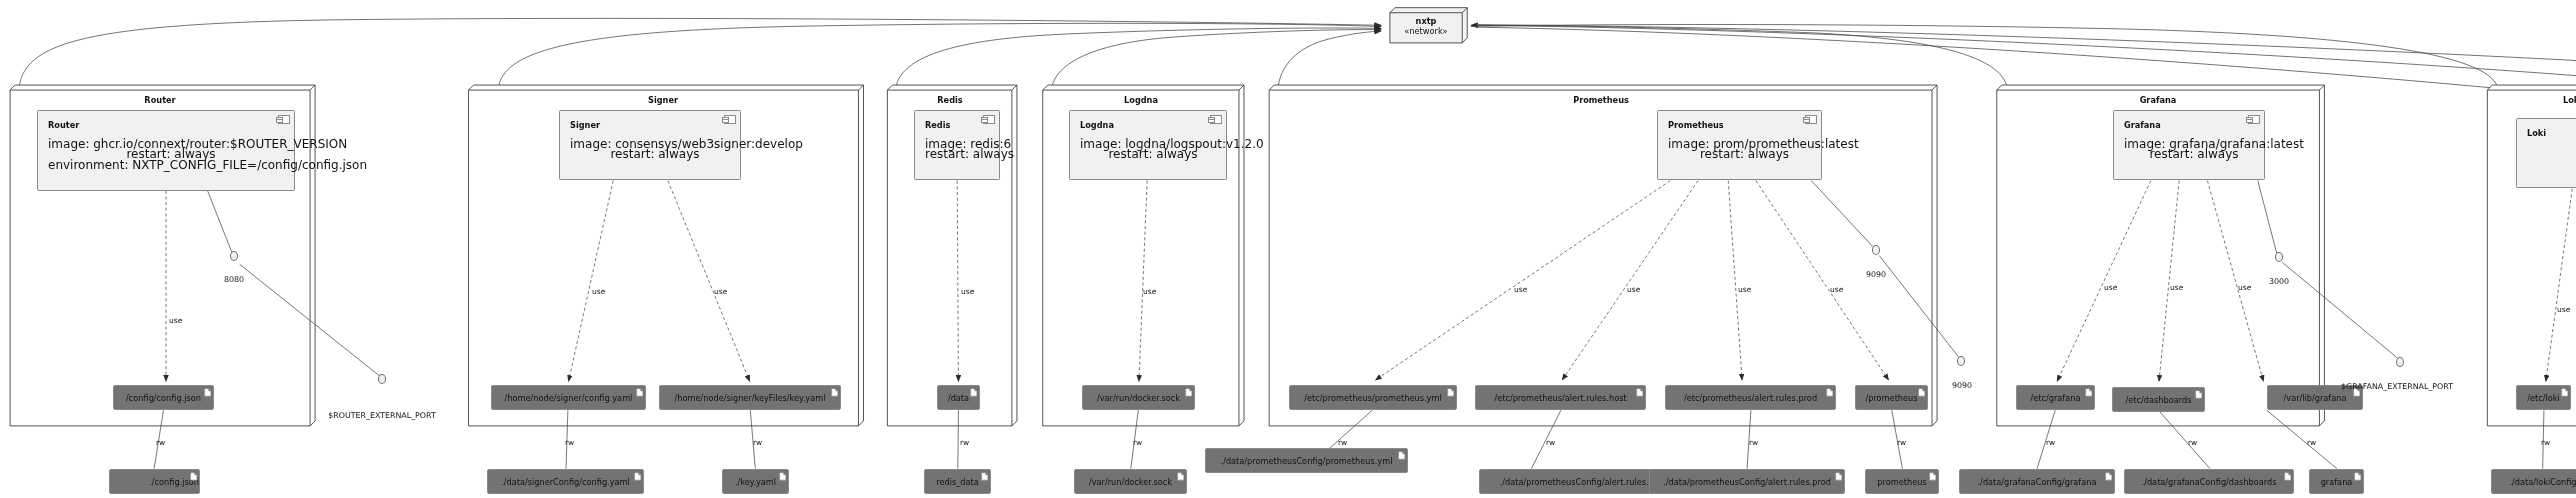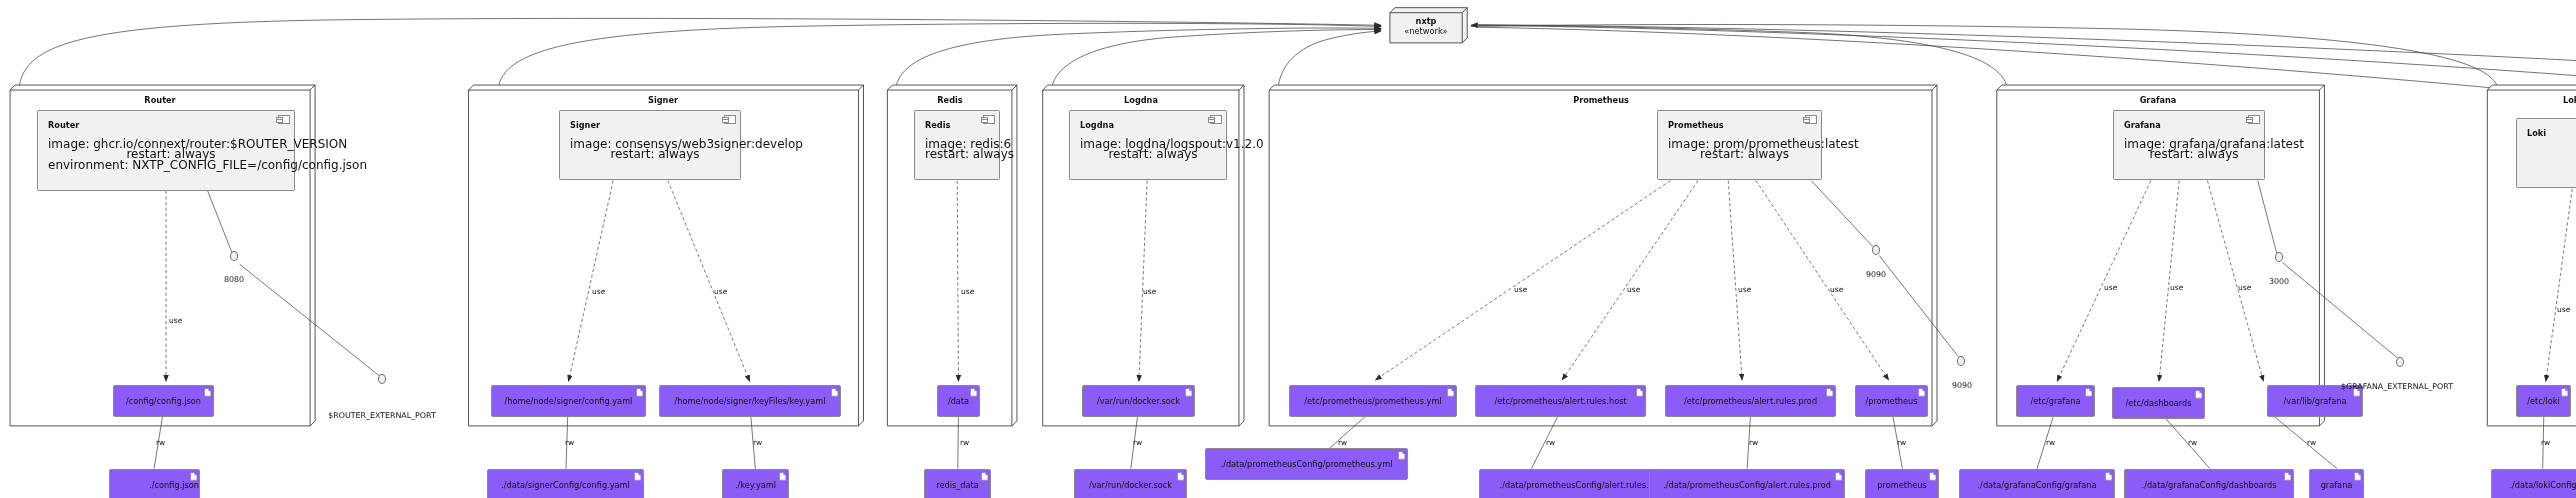--- a/index.html
+++ b/index.html
@@ -7,21 +7,21 @@
          font-family:"DejaVu Sans","Liberation Sans",sans-serif;color:#121212;}
   #wires{position:absolute;left:0;top:0;width:2576px;height:499px;}
   .ntitle{position:absolute;font-size:8.2px;font-weight:bold;white-space:nowrap;transform:translateX(-50%);}
   .ntitle.noc{transform:none;}
   .comp{position:absolute;background:#f1f1f1;border:0.6px solid #8a8a8a;border-radius:1.3px;box-sizing:border-box;padding:8.8px 0 0 10px;}
   .ctitle{font-size:8.2px;font-weight:bold;margin-bottom:8.8px;white-space:nowrap;}
   .cline{font-size:12px;line-height:10.7px;white-space:nowrap;text-align:center;}
   .cicon{position:absolute;right:4.4px;top:4.4px;width:10px;height:7px;border:0.6px solid #8a8a8a;background:#ffffff;}
   .cicon i{position:absolute;left:-2.5px;width:4.4px;height:1.9px;border:0.6px solid #8a8a8a;background:#ffffff;}
   .cicon i.t1{top:0.6px;} .cicon i.t2{bottom:0.6px;}
-  .art{position:absolute;background:#8b5cf6;border:0.6px solid #8a8a8a;border-radius:1.9px;box-sizing:border-box;height:32px;
+  .art{position:absolute;background:#737373;border:0.6px solid #8a8a8a;border-radius:1.9px;box-sizing:border-box;height:25px;
        display:flex;align-items:center;justify-content:center;}
   .art span{font-size:8.2px;white-space:nowrap;}
   .aicon{position:absolute;right:1.9px;top:1.9px;}
   .port{position:absolute;width:8.2px;height:10px;border-radius:50%;background:#f1f1f1;border:0.6px solid #6e6e6e;box-sizing:border-box;}
   .lbl{position:absolute;font-size:7.5px;white-space:nowrap;}
   .plbl{position:absolute;font-size:7.9px;white-space:nowrap;transform:translateX(-50%);}
   .plbl.noc{transform:none;}
   .netlbl{position:absolute;left:1390px;top:16.4px;width:72px;text-align:center;}
   .netlbl .nn{font-size:8.2px;font-weight:bold;}
   .netlbl .ns{font-size:8.2px;}

